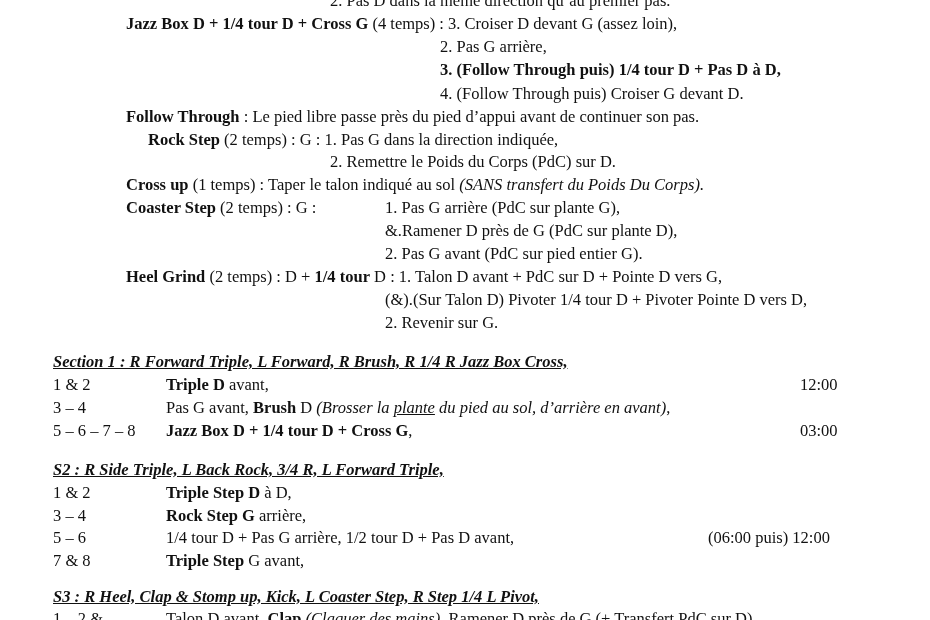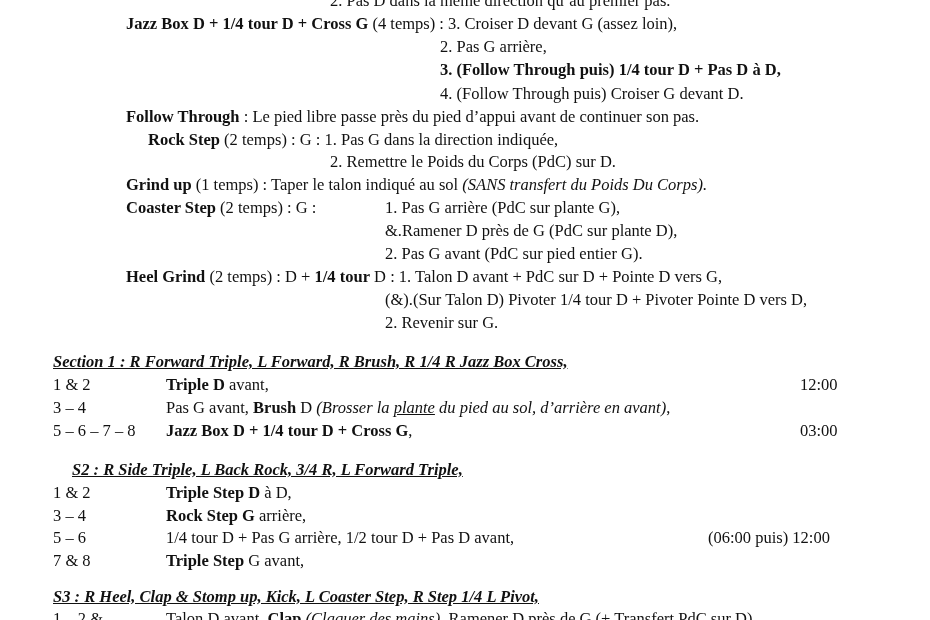--- a/index.html
+++ b/index.html
@@ -29,21 +29,21 @@
 <div class="ln" style="left:126px; top:107px;">
   <b>Follow Through</b><span> : Le pied libre passe près du pied d’appui avant de continuer son pas.</span>
 </div>
 
 <div class="ln" style="left:124px; top:130px;margin-left:24px;">
   <b>Rock Step</b><span> (2 temps) : G : </span><span>1. Pas G dans la direction indiquée,</span>
 </div>
 <div class="ln" style="left:330px; top:152px;">2. Remettre le Poids du Corps (PdC) sur D.</div>
 
 <div class="ln" style="left:126px; top:175px;">
-  <b>Grind up</b><span> (1 temps) : Taper le talon indiqué au sol </span><i>(SANS transfert du Poids Du Corps).</i>
+  <b>Cross up</b><span> (1 temps) : Taper le talon indiqué au sol </span><i>(SANS transfert du Poids Du Corps).</i>
 </div>
 
 <div class="ln" style="left:126px; top:198px;">
   <b>Coaster Step</b><span> (2 temps) : G :</span>
 </div>
 <div class="ln" style="left:385px; top:198px;">1. Pas G arrière (PdC sur plante G),</div>
 <div class="ln" style="left:385px; top:221px;">&amp;.Ramener D près de G (PdC sur plante D),</div>
 <div class="ln" style="left:385px; top:244px;">2. Pas G avant (PdC sur pied entier G).</div>
 
 <div class="ln" style="left:126px; top:267px;">
@@ -64,21 +64,21 @@
 <div class="desc" style="top:398px;">
   <span>Pas G avant, </span><b>Brush</b><span> D </span><i><span>(Brosser la </span><u>plante</u><span> du pied au sol, d’arrière en avant)</span></i><span>,</span>
 </div>
 
 <div class="cnt" style="top:421px;">5 – 6 – 7 – 8</div>
 <div class="desc" style="top:421px;">
   <b>Jazz Box D + 1/4 tour D + Cross G</b><span>,</span>
 </div>
 <div class="tm" style="left:800px; top:421px;">03:00</div>
 
-<div class="ln sec" style="left:53px; top:460px;margin-left:19px;">S2 : R Side Triple, L Back Rock, 3/4 R, L Forward Triple,</div>
+<div class="ln sec" style="left:53px; top:460px;">S2 : R Side Triple, L Back Rock, 3/4 R, L Forward Triple,</div>
 
 <div class="cnt" style="top:483px;">1 &amp; 2</div>
 <div class="desc" style="top:483px;">
   <b>Triple Step D</b><span> à D,</span>
 </div>
 
 <div class="cnt" style="top:506px;">3 – 4</div>
 <div class="desc" style="top:506px;">
   <b>Rock Step G</b><span> arrière,</span>
 </div>

